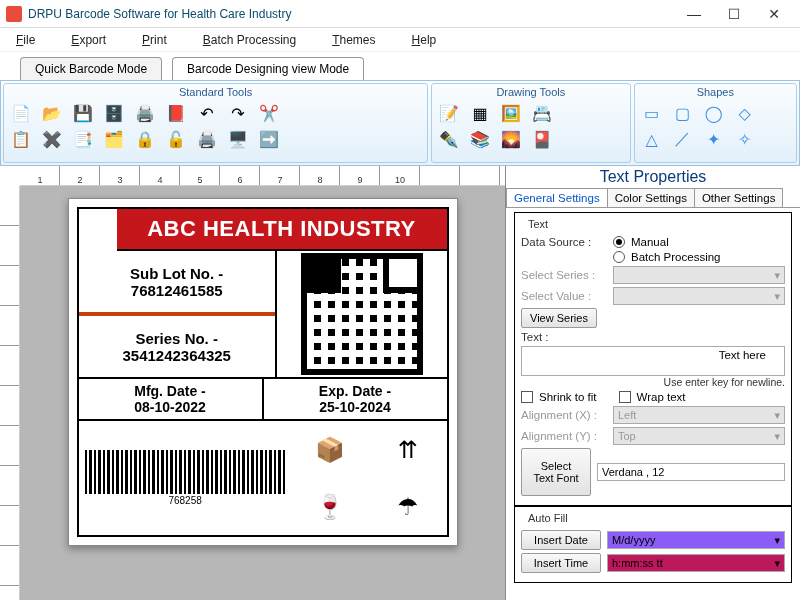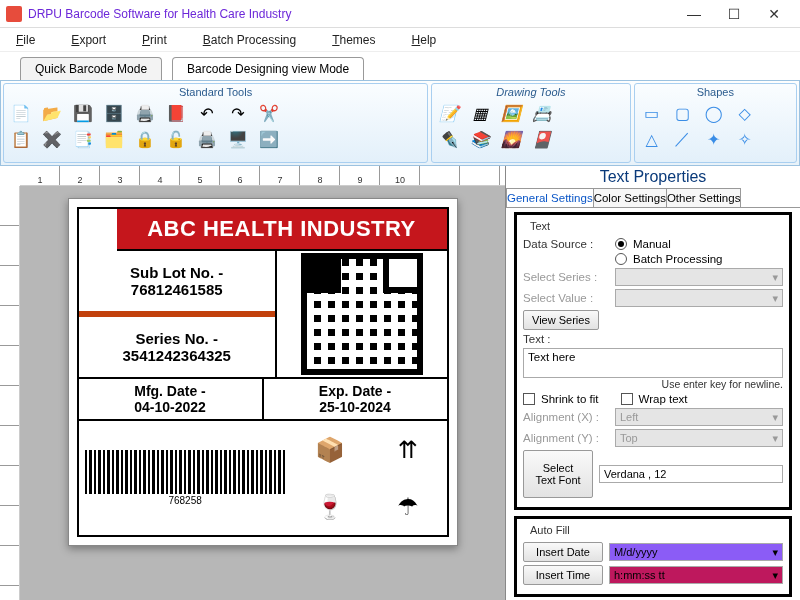--- a/index.html
+++ b/index.html
@@ -1,34 +1,34 @@
 <!DOCTYPE html>
 <html><head>
 <meta charset="utf-8">
 <style>
 * { box-sizing: border-box; margin: 0; padding: 0; font-family: "Segoe UI", Tahoma, sans-serif; }
 body { background: #fff; width: 800px; height: 600px; overflow: hidden; font-size: 12px; }
 
 .titlebar { height: 28px; background: #fff; border-bottom: 1px solid #ddd; display: flex; align-items: center; padding: 0 6px; }
 .titlebar .app-icon { width: 16px; height: 16px; background: #e74c3c; border-radius: 2px; margin-right: 6px; }
-.titlebar .title { flex: 1; font-size: 12px; color: #6d28d9; }
+.titlebar .title { flex: 1; font-size: 12px; color: #0c4a6e; }
 .titlebar .win-btn { width: 40px; height: 24px; display: flex; align-items: center; justify-content: center; font-size: 14px; color: #333; }
 
 .menubar { height: 24px; display: flex; align-items: center; padding: 0 8px; gap: 20px; background: #fff; border-bottom: 1px solid #eee; }
 .menubar span { padding: 2px 8px; font-size: 12px; color: #222; text-decoration: underline; text-decoration-color: transparent; }
 .menubar span::first-letter { text-decoration: underline; }
 
 .tabbar { height: 28px; display: flex; align-items: flex-end; padding: 0 20px; gap: 10px; background: #fff; }
 .tab { padding: 4px 14px; border: 1px solid #999; border-bottom: none; border-radius: 4px 4px 0 0; font-size: 12px; background: #f3f3f3; }
 .tab.active { background: #fff; font-weight: normal; }
 
 .toolbar { height: 86px; background: linear-gradient(#fdfefe, #e8f2f9); border: 1px solid #9cc2e0; display: flex; padding: 2px; gap: 3px; }
 .tool-group { border: 1px solid #a9cff0; border-radius: 3px; background: linear-gradient(#fafdff,#e3f0fa); display: flex; flex-direction: column; padding: 1px 4px 2px; }
 .tool-group.g1 { flex: 2.3; }
-.tool-group.g2 { flex: 1.05; font-style: italic; }
+.tool-group.g2 { flex: 1.05; }
 .tool-group.g3 { flex: 0.85; }
 .tg-title { text-align: center; font-size: 11px; color: #2a5b8e; padding: 1px 0 2px; }
 .tool-row { display: flex; gap: 5px; flex-wrap: wrap; }
 .tool-btn { width: 26px; height: 26px; display: flex; align-items: center; justify-content: center; font-size: 16px; border: 1px solid transparent; border-radius: 2px; }
 
 .workspace { display: flex; height: calc(600px - 28px - 24px - 28px - 86px); }
 .canvas-area { flex: 1; background: #fff; position: relative; overflow: hidden; }
 .hruler { height: 20px; background: #fff; border-bottom: 1px solid #ccc; margin-left: 20px; background: repeating-linear-gradient(to right, #fff, #fff 39px, #999 39px, #999 40px); font-size: 9px; display:flex; align-items:flex-end;}
 .hruler span { width:40px; text-align:center; font-size:9px; color:#333;}
 .vruler { width: 20px; position: absolute; left: 0; top: 20px; bottom: 0; background: repeating-linear-gradient(to bottom, #fff, #fff 39px, #999 39px, #999 40px); border-right: 1px solid #ccc; }
@@ -45,33 +45,33 @@
 .lc-bottom .lc-bcell:first-child { border-right: 2px solid #000; }
 .lc-foot { display:flex; flex: .9; }
 .barcode { flex:1.3; display:flex; flex-direction:column; align-items:center; justify-content:center; padding:3px 6px; }
 .barcode-bars { width:100%; height:44px; background: repeating-linear-gradient(to right, #000, #000 2px, #fff 2px, #fff 4px, #000 4px, #000 7px, #fff 7px, #fff 9px); }
 .barcode-num { font-size: 10px; font-family:Arial; margin-top:1px;text-align:right;}
 .icons-cell { flex:1; display:grid; grid-template-columns:1fr 1fr; align-items:center; justify-items:center; font-size:24px; }
 
 .props { width: 295px; border-left: 1px solid #888; background: #fff; display:flex; flex-direction:column; }
 .props-title { text-align:center; font-size:16px; color:#0a3a7a; padding:2px; }
 .props-tabs { display:flex; border-bottom:1px solid #999; font-size:11.5px; }
-.props-tab { padding:3px 0; border:1px solid #999; border-bottom:none; margin-right:-1px; background:#f7f7f7; }
+.props-tab { padding:3px 7px; border:1px solid #999; border-bottom:none; margin-right:-1px; background:#f7f7f7; }
 .props-tab.active { background:#fff; color:#0a56c7; }
 .props-body { padding:4px 8px 8px; font-size:12px; overflow:auto; }
-.fieldset { border:3px solid #000000; margin-bottom:6px; padding:4px 6px 6px; }
+.fieldset { border:1px solid #000000; margin-bottom:0; padding:4px 6px 6px; }
 .fieldset .legend { font-size:11px; color:#333; margin:-10px 0 3px 4px; background:#fff; display:inline-block; padding:0 3px; }
 .frow { display:flex; align-items:center; gap:6px; margin:3px 0; font-size:11.5px; }
 .frow .lbl { width: 86px; color:#333; }
 .radio { width:12px; height:12px; border:1px solid #555; border-radius:50%; display:inline-block; position:relative;}
 .radio.checked::after { content:""; position:absolute; inset:2px; background:#000; border-radius:50%;}
 .dd { flex:1; height:18px; background:#e5e5e5; border:1px solid #aaa; font-size:11px; padding:0 4px; display:flex; align-items:center; justify-content:space-between;}
 .dd.disabled { color:#999; }
 .btn { background:linear-gradient(#f9f9f9,#e2e2e2); border:1px solid #999; padding:3px 8px; font-size:11px; border-radius:2px;}
-.textarea { width:100%; height:30px; border:1px solid #aaa; padding:2px 4px; font-size:11.5px; }
+.textarea { width:100%; height:30px; border:1px solid #aaa; padding:2px 18px; font-size:11.5px;text-align:right; }
 .chk { width:12px; height:12px; border:1px solid #555; display:inline-block;}
 .hint { font-size:10.5px; text-align:right; color:#333; }
 .qr-pattern { width:110px; height:110px; background:
  conic-gradient(#000 90deg,#fff 0) 0 0/14px 14px,
  conic-gradient(#fff 90deg,#000 0) 7px 7px/14px 14px;
  outline:6px solid #000;
  margin:6px;
  position:relative;}
 .qr-pattern::before,.qr-pattern::after{content:"";position:absolute;width:28px;height:28px;background:#fff;border:6px solid #000;}
 .qr-pattern::before{left:-6px;top:-6px;box-shadow: 82px 0 0 -0px #000 inset;}
@@ -174,37 +174,37 @@
         <span>9</span>
         <span>10</span>
     </div>
     <div class="vruler"></div>
     <div class="canvas-scroll">
       <div class="label-card">
         <div class="lc-inner">
           <div class="lc-header">ABC HEALTH INDUSTRY</div>
           <div class="lc-row">
             <div class="lc-left">
-              <div class="lc-cell" style="border-bottom:6px solid #c2410c">
+              <div class="lc-cell" style="border-bottom:4px solid #c2410c">
                 <div>Sub Lot No. -</div>
                 <div>76812461585</div>
               </div>
               <div class="lc-cell">
                 <div>Series No. -</div>
                 <div>3541242364325</div>
               </div>
             </div>
             <div class="lc-qr">
               <div class="qr-pattern"></div>
             </div>
           </div>
           <div class="lc-bottom">
             <div class="lc-bcell">
               <div>Mfg. Date -</div>
-              <div>04-10-2022</div>
+              <div>08-10-2022</div>
             </div>
             <div class="lc-bcell">
               <div>Exp. Date -</div>
               <div>25-10-2024</div>
             </div>
           </div>
           <div class="lc-foot">
             <div class="barcode">
               <div class="barcode-bars"></div>
               <div class="barcode-num">768258</div>

